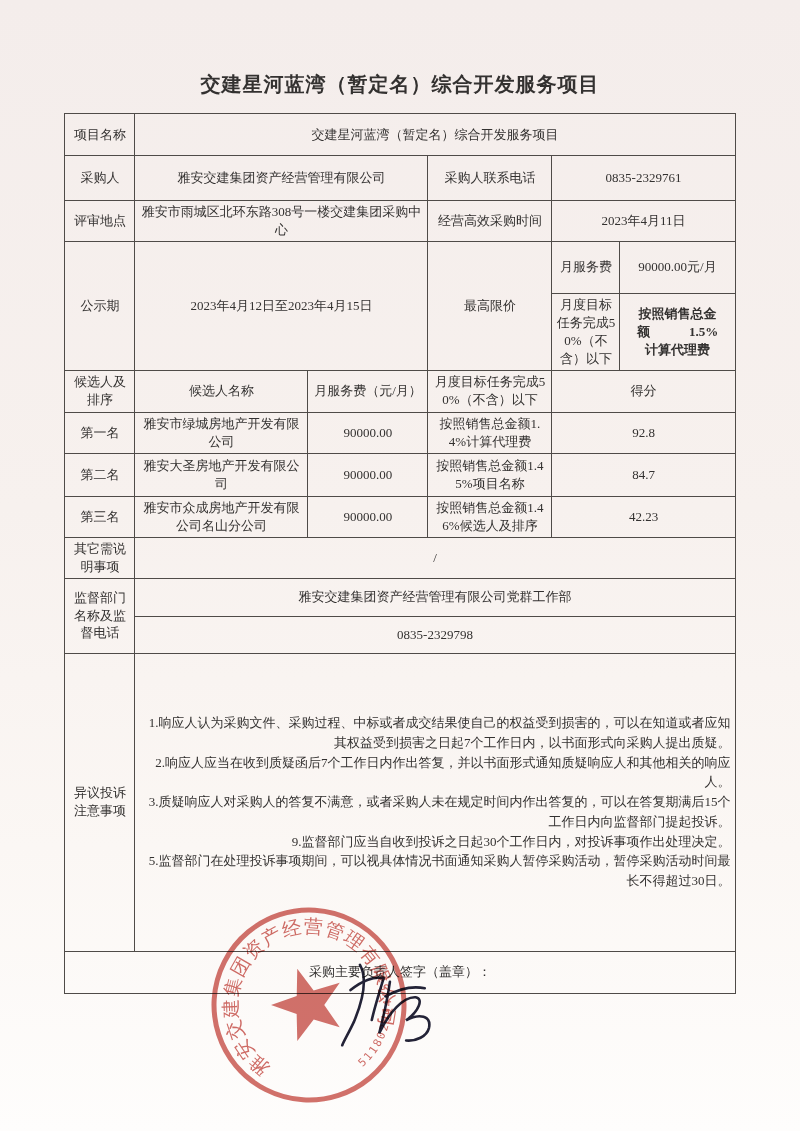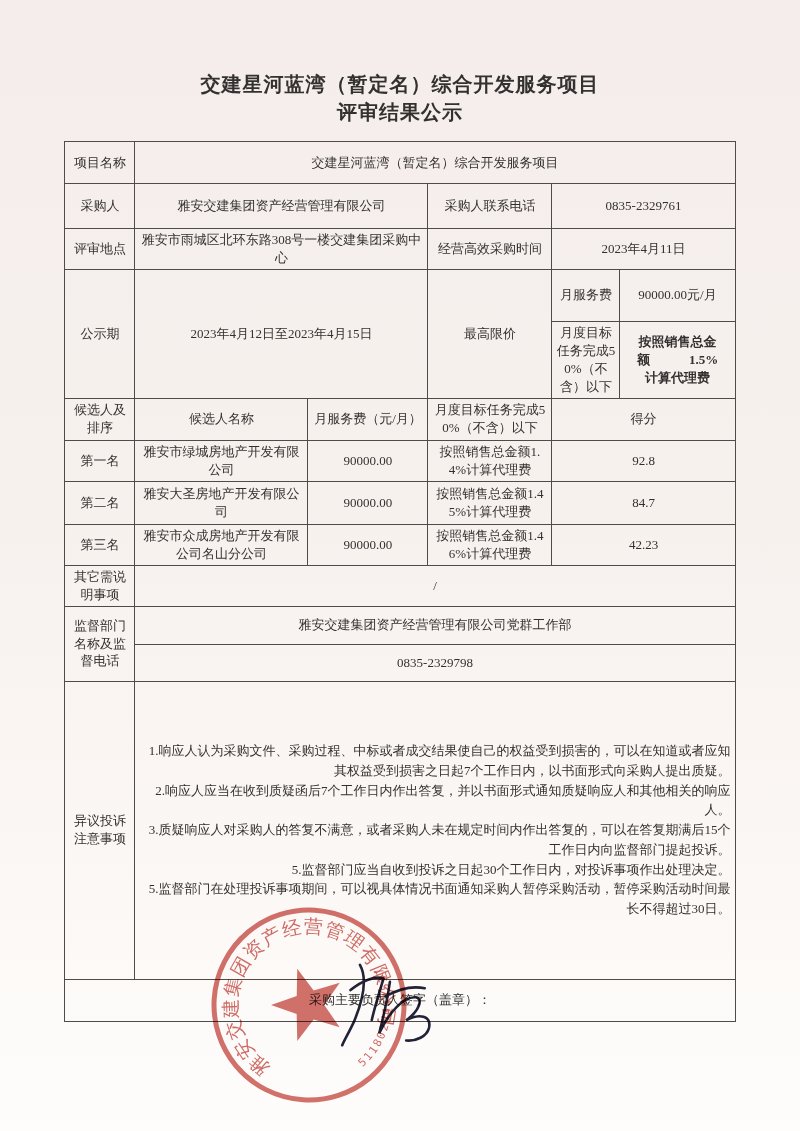--- a/index.html
+++ b/index.html
@@ -36,21 +36,20 @@
   .sig-cell{text-align:left;padding-left:6px;}
   .overlay{position:absolute;pointer-events:none;}
   #seal{left:196px;top:900px;mix-blend-mode:multiply;opacity:.88;}
   #signature{left:330px;top:952px;mix-blend-mode:multiply;}
 </style>
 </head>
 <body>
 
 <div class="title-block">
   <div class="title-line">交建星河蓝湾（暂定名）综合开发服务项目</div>
-  <div class="title-line">评审结果公示</div>
 </div>
 
 <table class="doc">
   <colgroup>
     <col style="width:70px">
       <col style="width:173px">
       <col style="width:120px">
     <col style="width:124px">
       <col style="width:68px">
       <col style="width:115px">
@@ -96,48 +95,48 @@
       <td class="lbl">第一名</td>
       <td class="left">雅安市绿城房地产开发有限公司</td>
       <td>90000.00</td>
       <td class="tight">按照销售总金额1.4%计算代理费</td>
       <td colspan="2">92.8</td>
     </tr>
     <tr style="height:43px">
       <td class="lbl">第二名</td>
       <td class="left">雅安大圣房地产开发有限公司</td>
       <td>90000.00</td>
-      <td class="tight">按照销售总金额1.45%计算代理费</td>
+      <td class="tight">按照销售总金额1.45%项目名称</td>
       <td colspan="2">84.7</td>
     </tr>
     <tr style="height:38px">
       <td class="lbl">第三名</td>
       <td class="left">雅安市众成房地产开发有限公司名山分公司</td>
       <td>90000.00</td>
-      <td class="tight">按照销售总金额1.46%计算代理费</td>
+      <td class="tight">按照销售总金额1.46%候选人及排序</td>
       <td colspan="2">42.23</td>
     </tr>
     <tr style="height:41px">
       <td class="lbl">其它需说明事项</td>
       <td colspan="5">/</td>
     </tr>
     <tr style="height:38px">
       <td class="lbl" rowspan="2">监督部门名称及监督电话</td>
       <td colspan="5">雅安交建集团资产经营管理有限公司党群工作部</td>
     </tr>
     <tr style="height:37px">
       <td colspan="5">0835-2329798</td>
     </tr>
     <tr style="height:298px">
       <td class="lbl">异议投诉注意事项</td>
       <td colspan="5" class="obj-cell">
         <p class="obj-item">1.响应人认为采购文件、采购过程、中标或者成交结果使自己的权益受到损害的，可以在知道或者应知其权益受到损害之日起7个工作日内，以书面形式向采购人提出质疑。</p>
         <p class="obj-item">2.响应人应当在收到质疑函后7个工作日内作出答复，并以书面形式通知质疑响应人和其他相关的响应人。</p>
         <p class="obj-item">3.质疑响应人对采购人的答复不满意，或者采购人未在规定时间内作出答复的，可以在答复期满后15个工作日内向监督部门提起投诉。</p>
-        <p class="obj-item">5.监督部门应当自收到投诉之日起30个工作日内，对投诉事项作出处理决定。</p>
+        <p class="obj-item">9.监督部门应当自收到投诉之日起30个工作日内，对投诉事项作出处理决定。</p>
         <p class="obj-item">5.监督部门在处理投诉事项期间，可以视具体情况书面通知采购人暂停采购活动，暂停采购活动时间最长不得超过30日。</p>
       </td>
     </tr>
     <tr style="height:42px">
       <td colspan="6" class="sig-cell">采购主要负责人签字（盖章）：</td>
     </tr>
   </tbody>
 </table>
 
 <svg id="seal" class="overlay" width="230" height="215" viewBox="0 0 230 215">

